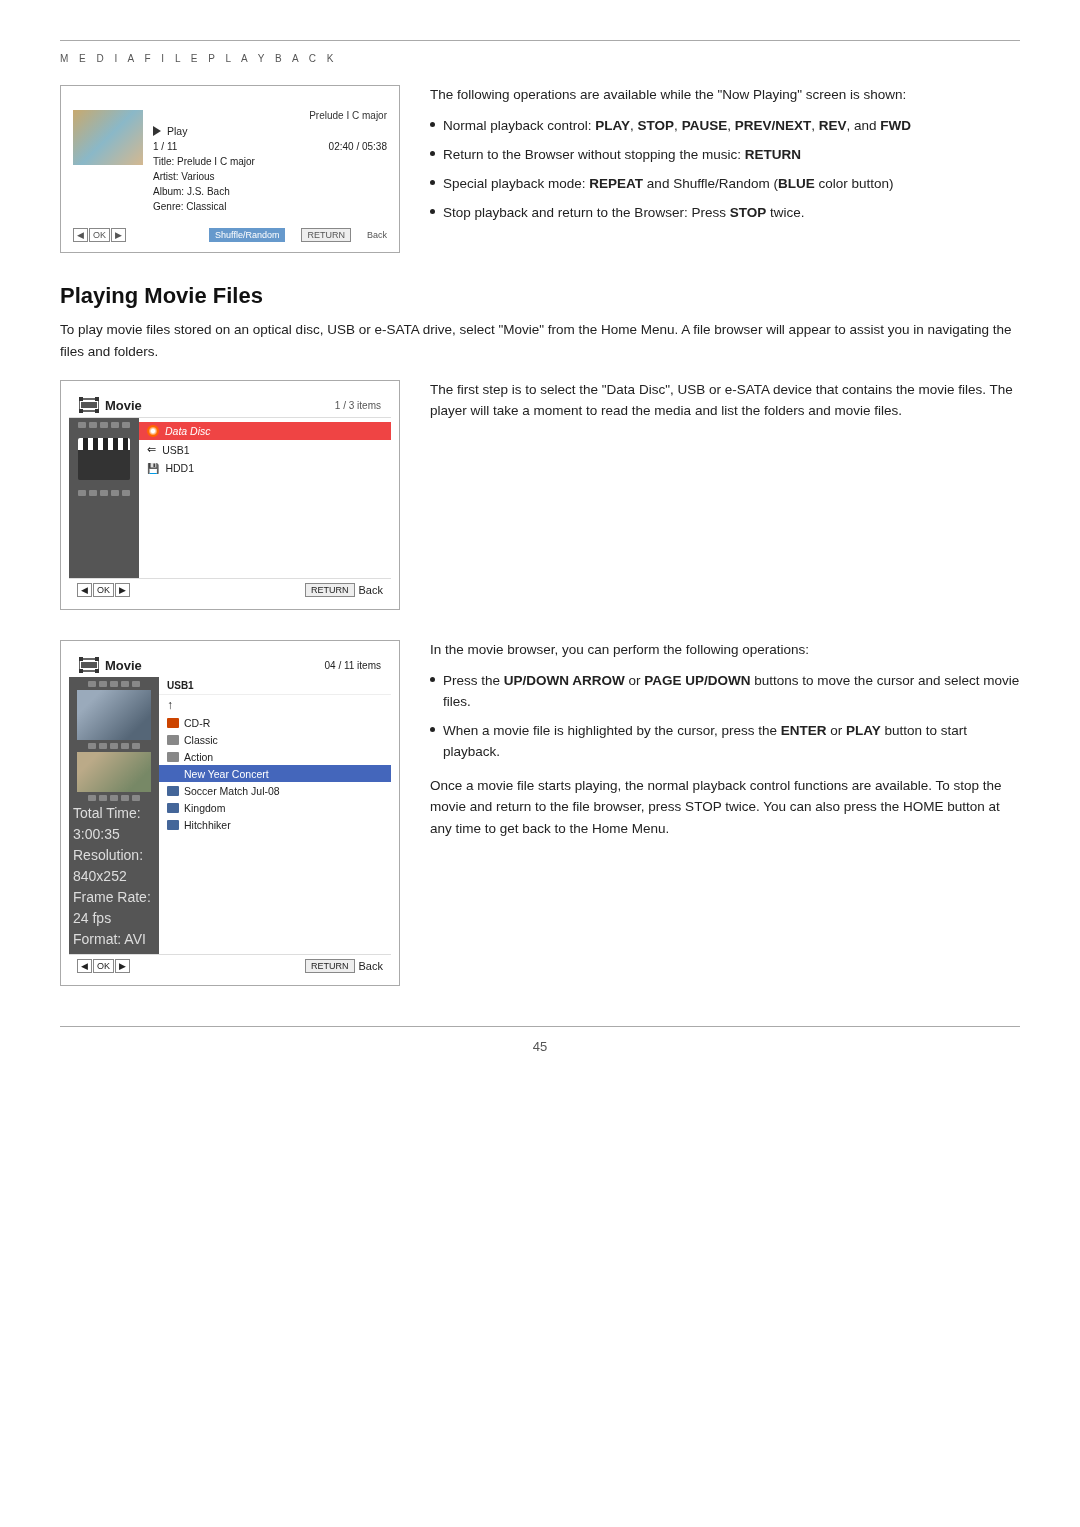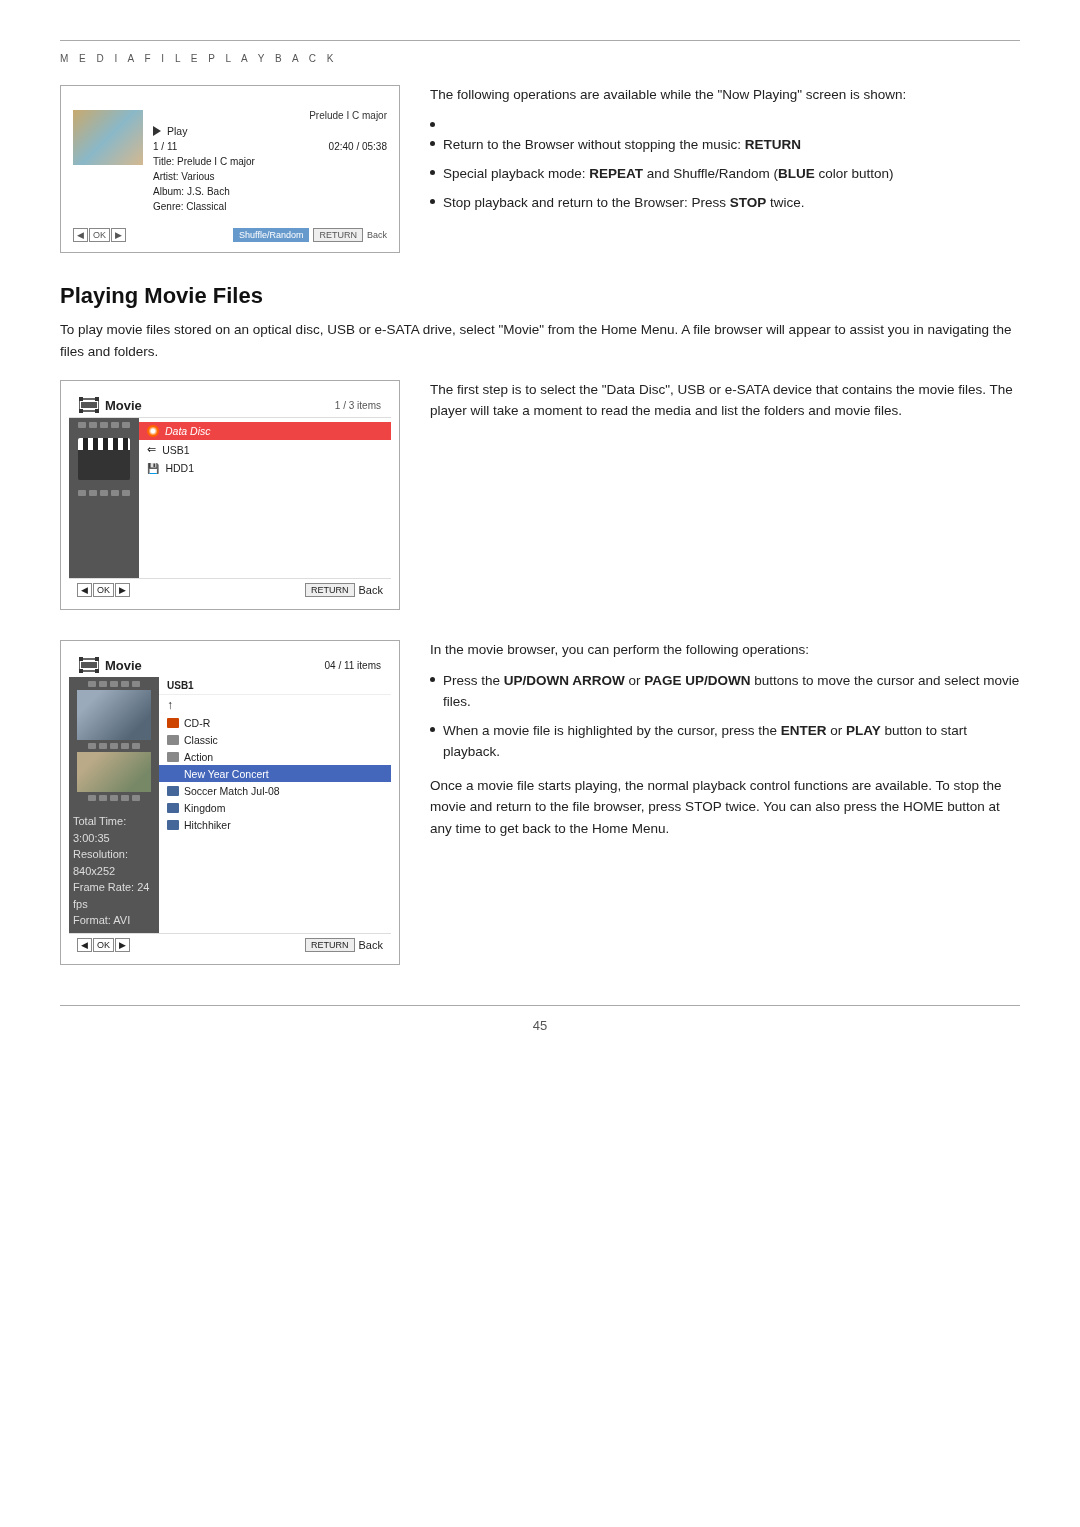--- a/index.html
+++ b/index.html
@@ -283,23 +283,23 @@
     .ms2-body {
       display: flex;
     }
     .ms2-left {
       width: 90px;
       background: #555;
       flex-shrink: 0;
       padding: 4px;
     }
     .ms2-thumb-info {
-      font-size: 11px;
+      font-size: 14px;
       color: #ddd;
-      margin-top: 12px;
+      margin-top: 2px;
       line-height: 1.5;
     }
     .ms2-right {
       flex: 1;
     }
     .ms2-path {
       padding: 3px 8px;
       font-size: 10px;
       font-weight: bold;
       border-bottom: 1px solid #eee;
@@ -394,34 +394,35 @@
               <div>Genre: Classical</div>
             </div>
           </div>
         </div>
         <div class="np-bottom-bar">
           <div class="nav-controls">
             <span class="nav-btn">◀</span>
             <span class="nav-btn">OK</span>
             <span class="nav-btn">▶</span>
           </div>
-          <div style="display:flex;align-items:center;gap:4px;">
+          <div style="display:flex;align-items:center;gap:16px;">
             <span class="shuffle-btn">Shuffle/Random</span>
             <span class="return-btn">RETURN</span>
             <span>Back</span>
           </div>
         </div>
       </div>
     </div>
 
     <div class="col-right">
       <p style="margin-bottom:10px;">The following operations are available while the "Now Playing" screen is shown:</p>
       <ul class="bullet-list">
         <li>
           <span class="bullet-dot"></span>
+          <span>Normal playback control: <strong>PLAY</strong>, <strong>STOP</strong>, <strong>PAUSE</strong>, <strong>PREV/NEXT</strong>, <strong>REV</strong>, and <strong>FWD</strong></span>
         </li>
         <li>
           <span class="bullet-dot"></span>
           <span>Return to the Browser without stopping the music: <strong>RETURN</strong></span>
         </li>
         <li>
           <span class="bullet-dot"></span>
           <span>Special playback mode: <strong>REPEAT</strong> and Shuffle/Random (<strong>BLUE</strong> color button)</span>
         </li>
         <li>

